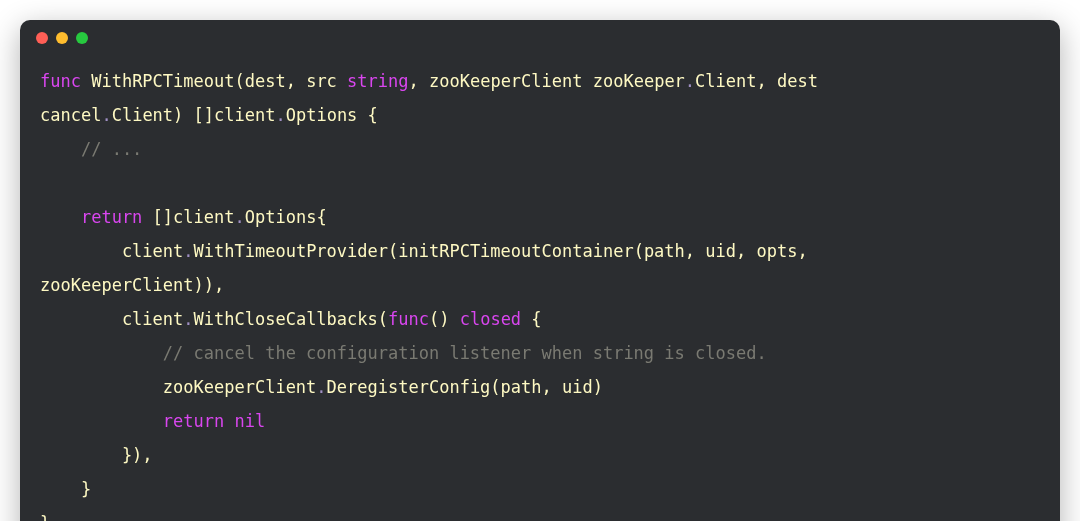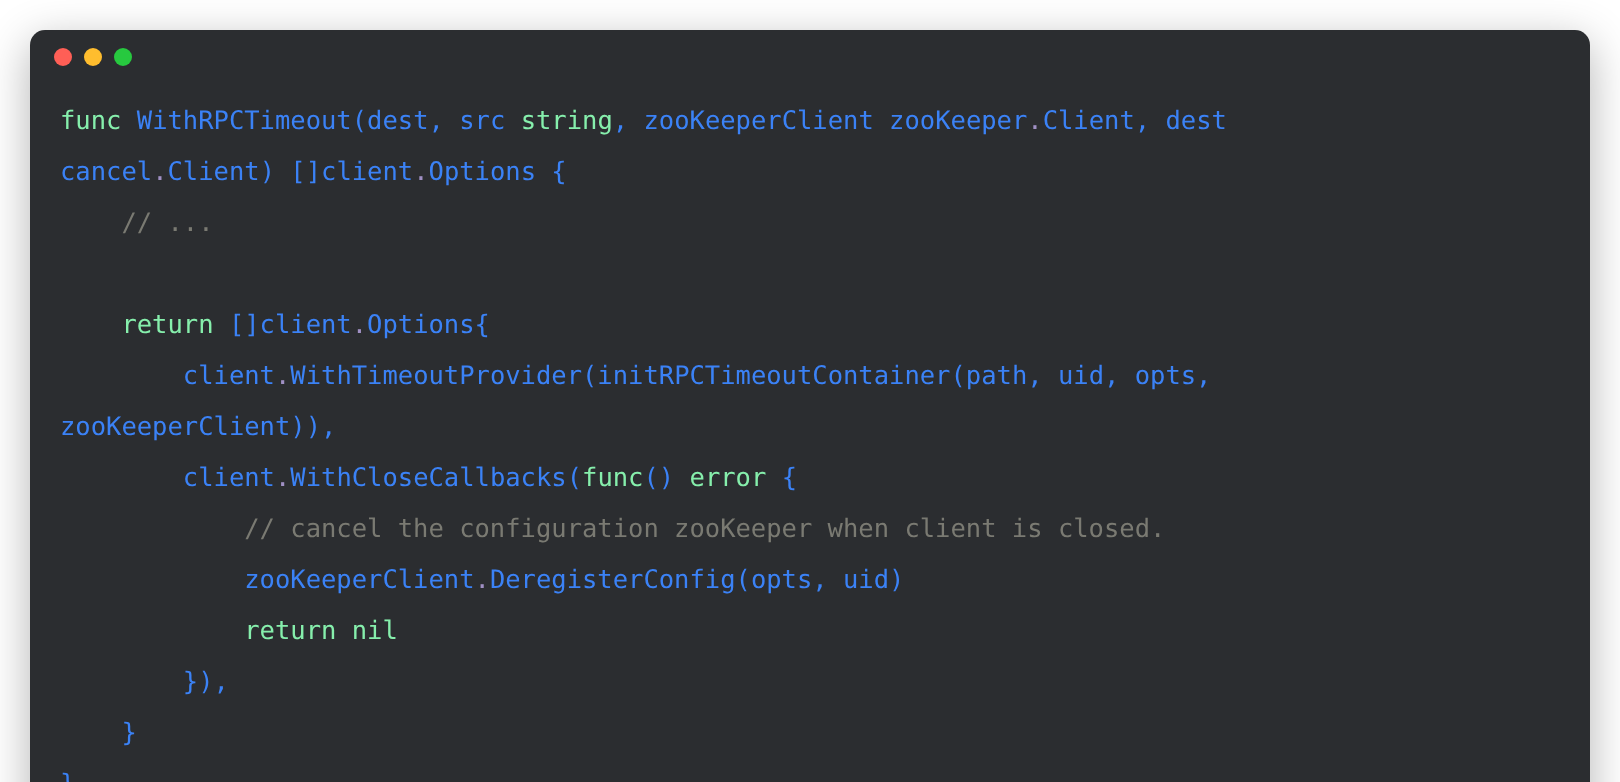--- a/index.html
+++ b/index.html
@@ -35,41 +35,41 @@
     .dot-green { background: #27c93f; }
     .code-area {
       font-family: "SF Mono", Menlo, Monaco, Consolas, monospace;
       font-size: 17px;
       line-height: 2.0;
       padding: 8px 20px 24px 20px;
       color: #d8d6cf;
       white-space: pre;
       overflow-x: auto;
     }
-    .kw { color: #86efac; }        
+    .kw { color: #d946ef; }        
     .punc-muted { color: #a090c4; } 
     .comment { color: #7a7a72; }
-    .text { color: #3b82f6; }
+    .text { color: #fef9c3; }
   </style>
 </head>
 <body>
 
 <div class="window">
   <div class="titlebar">
     <div class="dot dot-red"></div>
     <div class="dot dot-yellow"></div>
     <div class="dot dot-green"></div>
   </div>
   <div class="code-area"><span class="kw">func</span><span class="text"> WithRPCTimeout</span><span class="text">(</span><span class="text">dest, src </span><span class="kw">string</span><span class="text">, zooKeeperClient zooKeeper</span><span class="punc-muted">.</span><span class="text">Client</span><span class="text">, dest</span>
 <span class="text">cancel</span><span class="punc-muted">.</span><span class="text">Client</span><span class="text">) []client</span><span class="punc-muted">.</span><span class="text">Options {</span>
 <span class="comment">    // ...</span>
 <span></span>
 <span class="kw">    return</span><span class="text"> []client</span><span class="punc-muted">.</span><span class="text">Options{</span>
 <span class="text">        client</span><span class="punc-muted">.</span><span class="text">WithTimeoutProvider(initRPCTimeoutContainer(path, uid, opts,</span>
 <span class="text">zooKeeperClient)),</span>
-<span class="text">        client</span><span class="punc-muted">.</span><span class="text">WithCloseCallbacks(</span><span class="kw">func</span><span class="text">() </span><span class="kw">error</span><span class="text"> {</span>
-<span class="comment">            // cancel the configuration zooKeeper when client is closed.</span>
-<span class="text">            zooKeeperClient</span><span class="punc-muted">.</span><span class="text">DeregisterConfig(opts, uid)</span>
+<span class="text">        client</span><span class="punc-muted">.</span><span class="text">WithCloseCallbacks(</span><span class="kw">func</span><span class="text">() </span><span class="kw">closed</span><span class="text"> {</span>
+<span class="comment">            // cancel the configuration listener when string is closed.</span>
+<span class="text">            zooKeeperClient</span><span class="punc-muted">.</span><span class="text">DeregisterConfig(path, uid)</span>
 <span class="kw">            return</span><span class="text"> </span><span class="kw">nil</span>
 <span class="text">        }),</span>
 <span class="text">    }</span>
 <span class="text">}</span></div>
 </div>
 
 </body></html>

